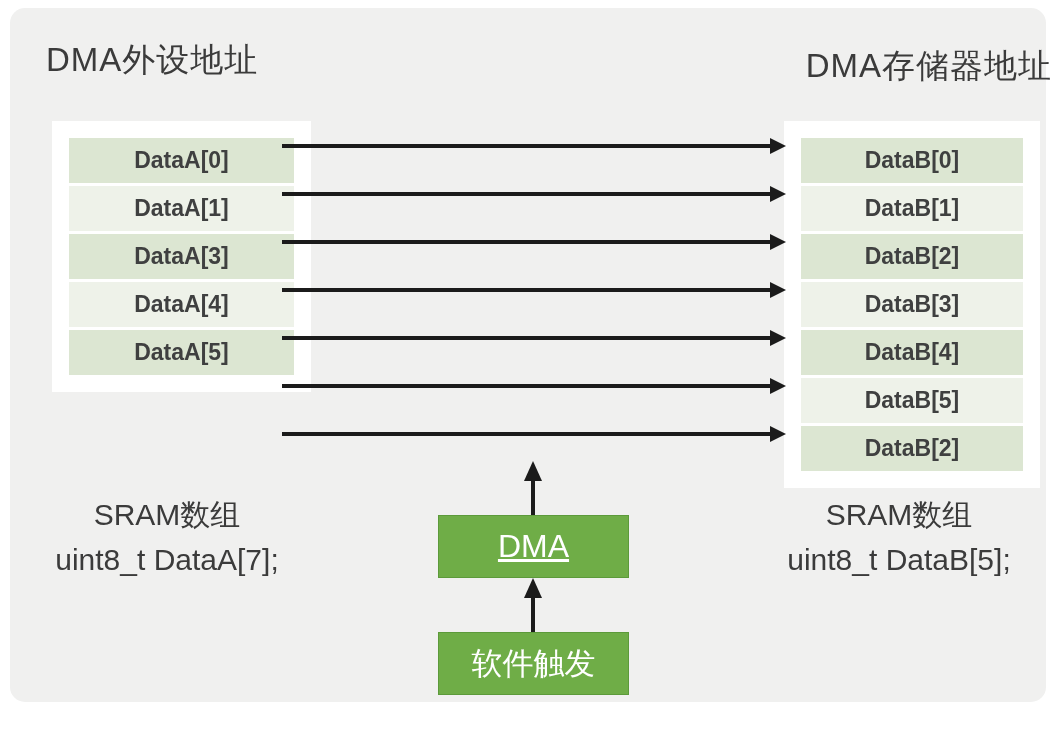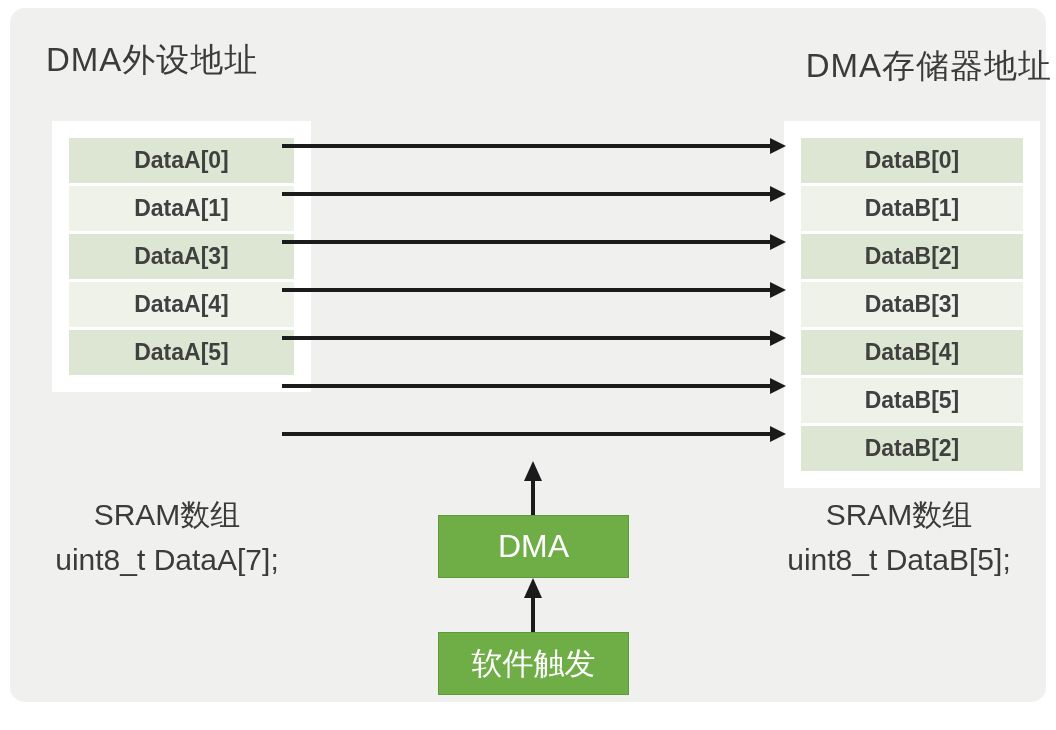--- a/index.html
+++ b/index.html
@@ -52,21 +52,21 @@
   }
   .av-dma{left:521px;top:472px;height:35px;}
   .av-trig{left:521px;top:589px;height:35px;}
   
   .gblock{
     position:absolute;left:428px;width:189px;height:61px;
     background:var(--block-green,#6fad47);border:1px solid var(--block-border,#5c9a3a);
     display:flex;align-items:center;justify-content:center;
     color:#ffffff;font-size:32px;
   }
-  .gb-dma{top:507px;}
+  .gb-dma{top:507px;text-decoration:underline;}
   .gb-trig{top:624px;font-size:31px;}
   
   .caption{
     position:absolute;top:484px;width:302px;text-align:center;
     color:var(--text-dark,#3b3b3b);font-size:30px;line-height:45px;white-space:nowrap;
   }
   .cap-left{left:6px;}
   .cap-right{left:738px;}
 </style>
 </head>

